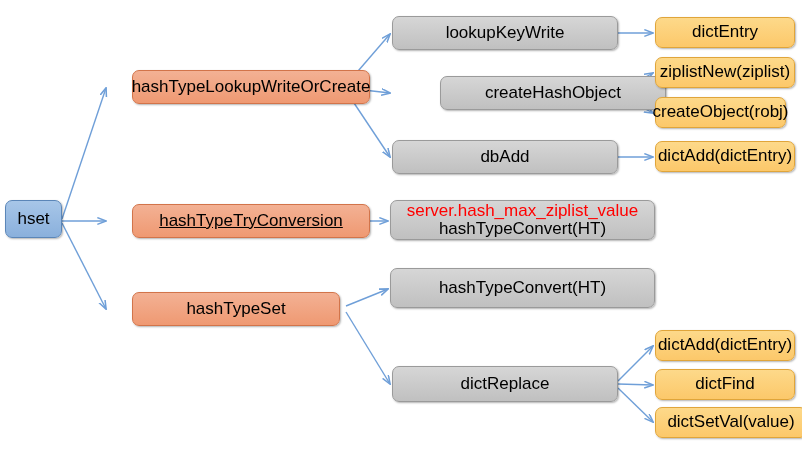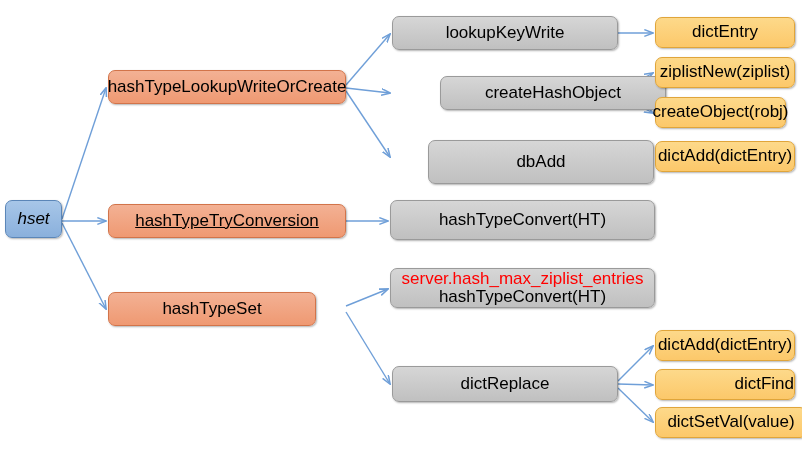--- a/index.html
+++ b/index.html
@@ -23,25 +23,25 @@
     border:1px solid #7f7f7f;
     font-size:17px;
     line-height:1.08;
     color:#000000;
     white-space:nowrap;
     box-shadow:1px 1px 2px rgba(0,0,0,0.30);
   }
   .node.blue{
     background:linear-gradient(180deg,#a7c6e8 0%,#8ab0dc 100%);
     border-color:#5b86b8;
-    font-style:italic;
   }
   .node.orange{
     background:linear-gradient(180deg,#f3b194 0%,#ef9972 100%);
     border-color:#d2744a;
+    margin-left:24px;
   }
   .node.gray{
     background:linear-gradient(180deg,#d6d6d6 0%,#c0c0c0 100%);
     border-color:#9a9a9a;
   }
   .node.yellow{
     background:linear-gradient(180deg,#fdd98a 0%,#fcc86a 100%);
     border-color:#e0a53a;
   }
   .node .l1,.node .l2{display:block;}
@@ -88,48 +88,48 @@
       </div>
       <div class="node orange" style="left: 108px; top: 292px; width: 208px; height: 34px;">
         <span class="l1">hashTypeSet</span>
       </div>
       <div class="node gray" style="left: 392px; top: 16px; width: 226px; height: 34px;">
         <span class="l1">lookupKeyWrite</span>
       </div>
       <div class="node gray" style="left: 392px; top: 76px; width: 226px; height: 34px; margin-left: 48px;">
         <span class="l1">createHashObject</span>
       </div>
-      <div class="node gray" style="left: 392px; top: 140px; width: 226px; height: 44px; margin-left: 36px;">
+      <div class="node gray" style="left: 392px; top: 140px; width: 226px; height: 34px;">
         <span class="l1">dbAdd</span>
       </div>
       <div class="node gray" style="left: 390px; top: 200px; width: 265px; height: 40px;">
+        <span class="l1 red">server.hash_max_ziplist_value</span>
         <span class="l2">hashTypeConvert(HT)</span>
       </div>
       <div class="node gray" style="left: 390px; top: 268px; width: 265px; height: 40px;">
-        <span class="l1 red">server.hash_max_ziplist_entries</span>
         <span class="l2">hashTypeConvert(HT)</span>
       </div>
       <div class="node gray" style="left: 392px; top: 366px; width: 226px; height: 36px; justify-content: center;">
         <span class="l1">dictReplace</span>
       </div>
       <div class="node yellow" style="left: 655px; top: 17px; width: 140px; height: 31px;">
         <span class="l1">dictEntry</span>
       </div>
       <div class="node yellow" style="left: 655px; top: 57px; width: 140px; height: 31px;">
         <span class="l1">ziplistNew(ziplist)</span>
       </div>
       <div class="node yellow" style="left: 655px; top: 97px; width: 131px; height: 31px;">
         <span class="l1">createObject(robj)</span>
       </div>
       <div class="node yellow" style="left: 655px; top: 141px; width: 140px; height: 31px;">
         <span class="l1">dictAdd(dictEntry)</span>
       </div>
       <div class="node yellow" style="left: 655px; top: 330px; width: 140px; height: 31px;">
         <span class="l1">dictAdd(dictEntry)</span>
       </div>
-      <div class="node yellow" style="left: 655px; top: 369px; width: 140px; height: 31px; align-items: flex-end;">
+      <div class="node yellow" style="left: 655px; top: 369px; width: 140px; height: 31px;">
         <span class="l1">dictFind</span>
       </div>
       <div class="node yellow" style="left: 655px; top: 407px; width: 152px; height: 31px;">
         <span class="l1">dictSetVal(value)</span>
       </div>
     </div>
 </div>
 
 </body></html>

